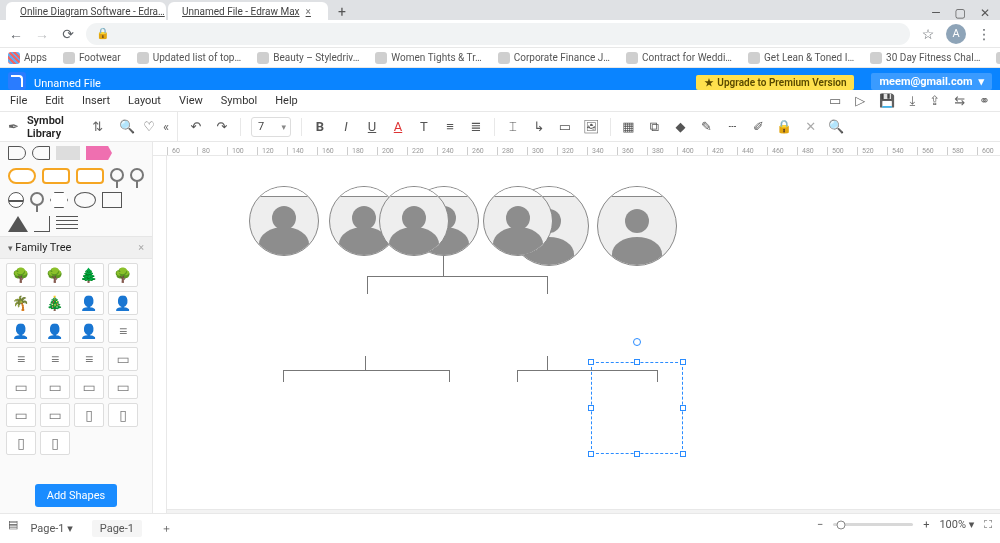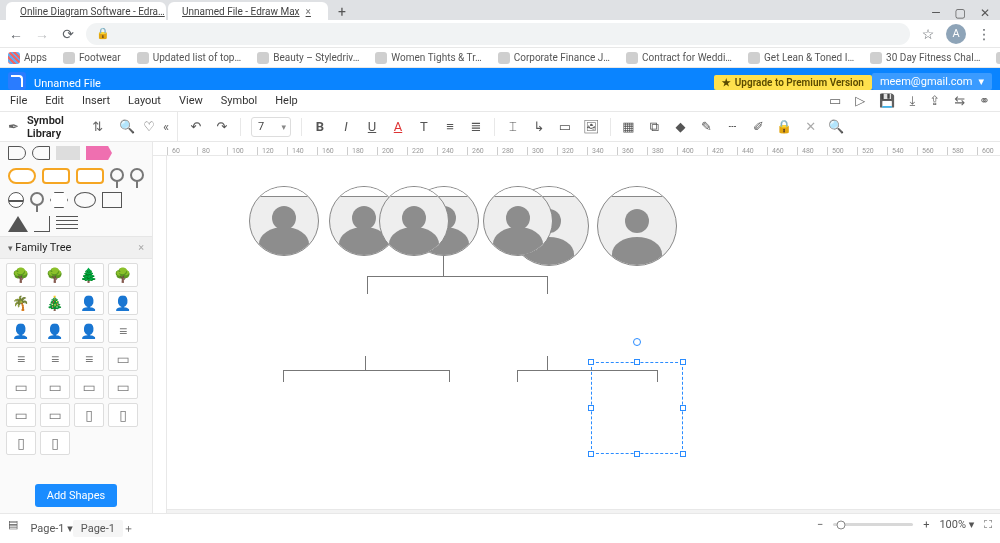--- a/index.html
+++ b/index.html
@@ -18,21 +18,21 @@
 .avatar-dot{width:20px;height:20px;border-radius:50%;background:#8ea4b8;color:#fff;font-size:11px;display:flex;align-items:center;justify-content:center;}
 .bm-row{height:20px;display:flex;align-items:center;gap:16px;padding:0 8px;font-size:10px;color:#555;border-bottom:1px solid #e8e8e8;overflow:hidden;white-space:nowrap;}
 .bm-row .bm{display:flex;align-items:center;gap:4px;}
 .bm .dot{width:12px;height:12px;border-radius:3px;background:#cfcfcf;display:inline-block;}
 
 .appbar{height:22px;background:#0a84ff;display:flex;align-items:flex-end;color:#fff;font-size:11px;padding:0 8px;}
 .appbar .logo{width:18px;height:18px;border-radius:3px;background:#2a7cff;margin-right:8px;display:flex;align-items:center;justify-content:center;}
 .appbar .logo::after{content:"";width:10px;height:10px;border:2px solid #fff;border-left:0;border-bottom:0;border-radius:0 4px 0 0;}
 .appbar .spacer{flex:1;}
 .upgrade{background:#ffe14d;color:#5a4a00;font-size:10px;font-weight:600;border-radius:2px;padding:2px 8px;display:flex;align-items:center;gap:4px;}
-.acct{background:#3a9bff;border-radius:2px;padding:2px 8px;margin-left:0;display:flex;align-items:center;gap:6px;}
+.acct{background:#3a9bff;border-radius:2px;padding:2px 8px;margin-left:17px;display:flex;align-items:center;gap:6px;font-weight:bold;}
 
 .menubar{height:22px;display:flex;align-items:center;gap:18px;padding:0 10px;font-size:11px;color:#333;border-bottom:1px solid #e8e8e8;}
 .menubar .micons{margin-left:auto;display:flex;gap:14px;color:#666;font-size:13px;}
 
 .toolrow{height:30px;display:flex;align-items:center;border-bottom:1px solid #e8e8e8;}
 .tool-left{width:178px;display:flex;align-items:center;gap:8px;padding:0 8px;font-size:11px;border-right:1px solid #e8e8e8;height:100%;}
 .tool-left .symtxt{font-weight:600;}
 .tool-left .ic{color:#666;font-size:13px;}
 .tool-main{flex:1;display:flex;align-items:center;gap:10px;padding:0 10px;font-size:12px;color:#444;}
 .fontsel{border:1px solid #ddd;border-radius:3px;height:20px;font-size:11px;padding:0 18px 0 6px;background:#fff;width:110px;display:flex;align-items:center;position:relative;}
@@ -72,21 +72,21 @@
 .node::before{content:"";position:absolute;left:0;right:0;top:-6px;height:14px;border:1.2px solid #888;border-radius:4px;background:#fff;}
 .person{position:absolute;inset:0;}
 .person::before{content:"";position:absolute;left:50%;top:28%;width:24px;height:24px;background:#8d8d8d;border-radius:50%;transform:translateX(-50%);}
 .person::after{content:"";position:absolute;left:50%;bottom:-6px;width:50px;height:34px;background:#8d8d8d;border-radius:50% 50% 0 0;transform:translateX(-50%);}
 .node.big{width:80px;height:80px;}
 .sel{border:1px dashed #2a8cff;position:absolute;}
 .handle{width:6px;height:6px;background:#fff;border:1px solid #2a8cff;position:absolute;}
 .line{position:absolute;background:#777;}
 
 .status{height:22px;border-top:1px solid #e8e8e8;display:flex;align-items:center;font-size:11px;color:#555;padding:0 8px;gap:12px;}
-.status .pages{display:flex;align-items:center;gap:0;margin-top:8px;}
+.status .pages{display:flex;align-items:center;gap:19px;margin-top:8px;}
 .status .pgname{background:#f5f5f5;padding:2px 8px;border-radius:2px;}
 .status .right{margin-left:auto;display:flex;align-items:center;gap:10px;}
 .zslider{width:80px;height:3px;background:#d8d8d8;border-radius:2px;position:relative;}
 .zslider .zk{position:absolute;left:10%;top:50%;width:9px;height:9px;border-radius:50%;background:#fff;border:1px solid #888;transform:translate(-50%,-50%);}
 </style>
 </head>
 <body>
 
 <div class="browser-tabs">
   <div class="tab">

